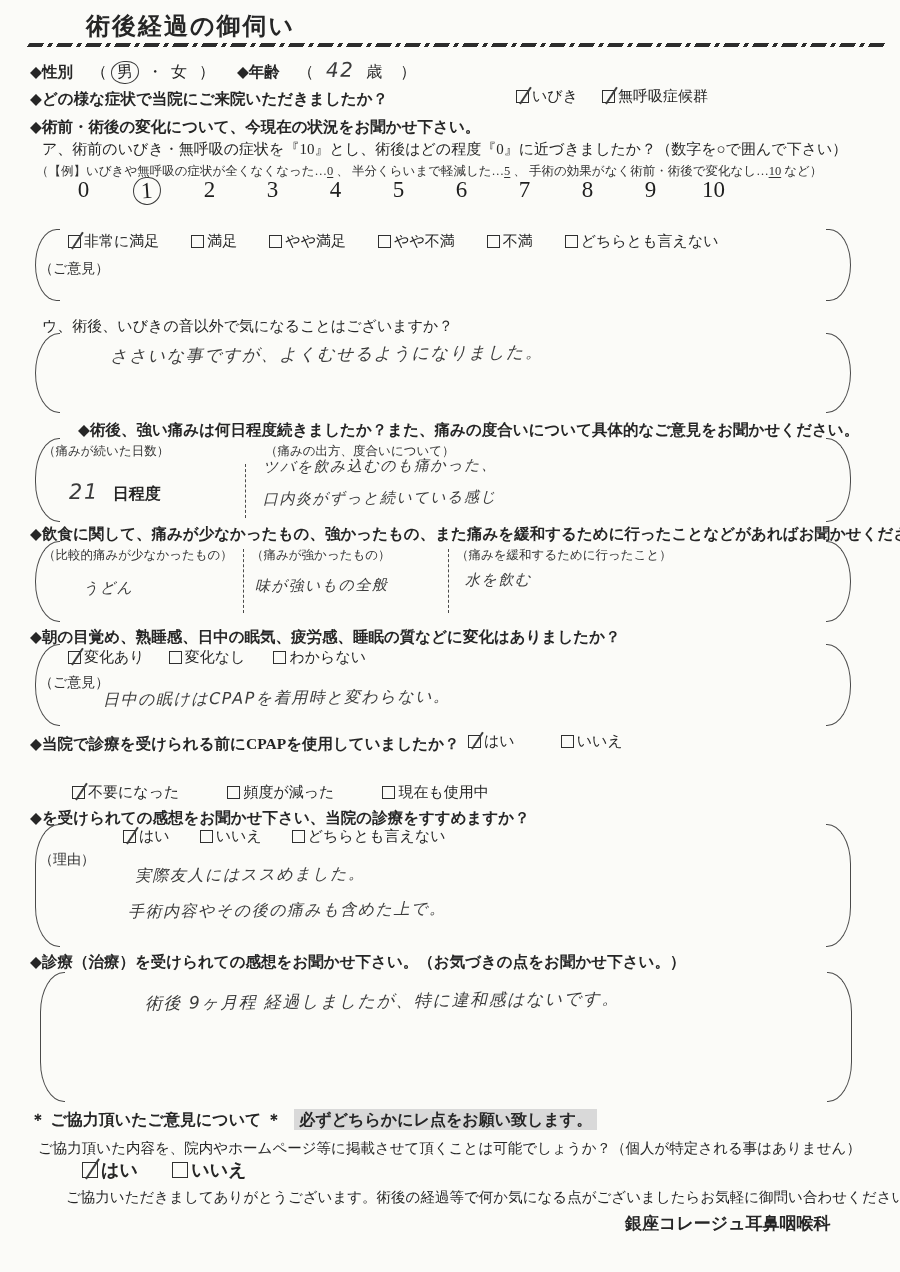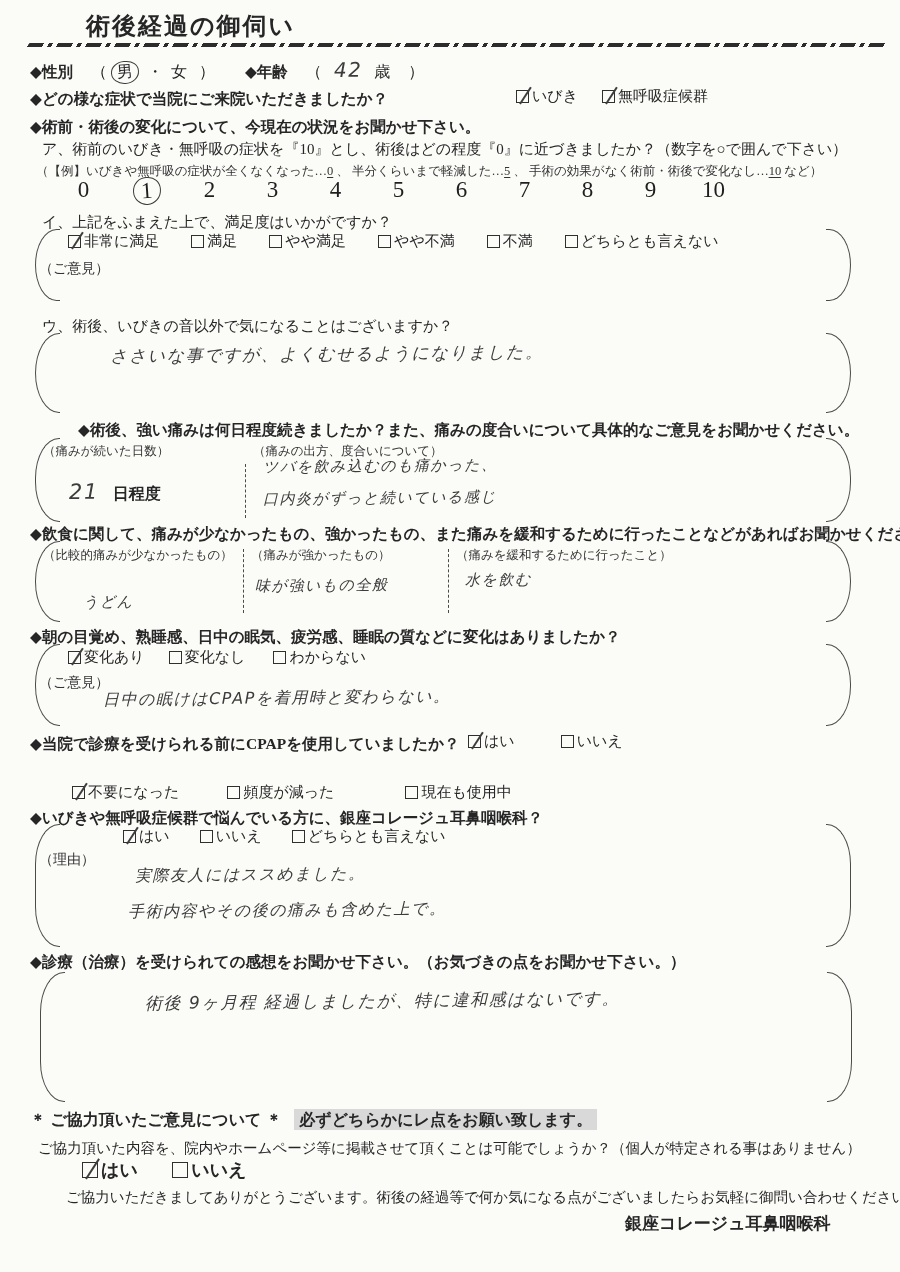--- a/index.html
+++ b/index.html
@@ -53,21 +53,21 @@
   <div class="abs title" style="left:55px;top:10px;margin-left:31px;">術後経過の御伺い</div>
   <div class="ruledash" style="left:28px;top:43px;width:858px;"></div>
 
   <div class="abs sub" style="left:30px;top:58px;font-size:16px;">
     <span class="q">◆性別</span>
     <span style="margin-left:14px;">（</span>
     <span class="circled">男</span>
     <span style="margin:0 4px;">・</span>
     <span>女</span>
     <span style="margin-left:8px;">）</span>
-    <span class="q" style="margin-left:26px;">◆年齢</span>
+    <span class="q" style="margin-left:18px;">◆年齢</span>
     <span style="margin-left:14px;">（</span>
     <span class="hand" style="display:inline-block;font-size:20px;margin:0 8px;">42</span>
     <span>歳</span>
     <span style="margin-left:14px;">）</span>
   </div>
 
   <div class="abs q" style="left:30px;top:89px;">◆どの様な症状で当院にご来院いただきましたか？</div>
   <div class="abs" style="left:516px;top:87px;">
     <span class="opt" style="margin-right:20px;">
       <span class="cb checked"></span>
@@ -90,21 +90,20 @@
     <span class="num">2</span>
     <span class="num">3</span>
     <span class="num">4</span>
     <span class="num">5</span>
     <span class="num">6</span>
     <span class="num">7</span>
     <span class="num">8</span>
     <span class="num">9</span>
     <span class="num">10</span>
   </div>
-  <div class="abs sub" style="left:42px;top:213px;">イ、上記をふまえた上で、満足度はいかがですか？</div>
 
   <div class="pbox" style="left:35px;top:229px;width:816px;height:72px;">
     <div class="abs" style="left:33px;top:3px;">
       <span class="opt">
           <span class="cb checked"></span>
           <span>非常に満足</span>
         </span>
       <span class="opt">
           <span class="cb"></span>
           <span>満足</span>
@@ -130,38 +129,38 @@
   </div>
 
   <div class="abs sub" style="left:42px;top:317px;">ウ、術後、いびきの音以外で気になることはございますか？</div>
   <div class="pbox" style="left:35px;top:333px;width:816px;height:80px;">
     <div class="abs hand" style="left:75px;top:12px;font-size:17px;">ささいな事ですが、よくむせるようになりました。</div>
   </div>
 
   <div class="abs q" style="left:30px;top:420px;margin-left:48px;">◆術後、強い痛みは何日程度続きましたか？また、痛みの度合いについて具体的なご意見をお聞かせください。</div>
   <div class="pbox" style="left:35px;top:438px;width:816px;height:84px;">
     <div class="abs small" style="left:8px;top:5px;">（痛みが続いた日数）</div>
-    <div class="abs small" style="left:218px;top:5px;">（痛みの出方、度合いについて）</div>
+    <div class="abs small" style="left:230px;top:5px;">（痛みの出方、度合いについて）</div>
     <div class="vdash" style="left:210px;top:26px;height:54px;"></div>
     <div class="abs" style="left:34px;top:42px;">
       <span class="hand" style="display:inline-block;font-size:21px;margin-right:10px;">21</span>
       <span class="gothic" style="font-weight:bold;font-size:16px;">日程度</span>
     </div>
     <div class="abs hand" style="left:228px;top:20px;font-size:15px;">ツバを飲み込むのも痛かった、</div>
     <div class="abs hand" style="left:228px;top:52px;font-size:15px;">口内炎がずっと続いている感じ</div>
   </div>
 
   <div class="abs q" style="left:30px;top:524px;">◆飲食に関して、痛みが少なかったもの、強かったもの、また痛みを緩和するために行ったことなどがあればお聞かせください。</div>
   <div class="pbox" style="left:35px;top:541px;width:816px;height:81px;">
     <div class="abs small" style="left:8px;top:6px;">（比較的痛みが少なかったもの）</div>
     <div class="vdash" style="left:208px;top:8px;height:64px;"></div>
     <div class="abs small" style="left:216px;top:6px;">（痛みが強かったもの）</div>
     <div class="vdash" style="left:413px;top:8px;height:64px;"></div>
     <div class="abs small" style="left:421px;top:6px;">（痛みを緩和するために行ったこと）</div>
-    <div class="abs hand" style="left:48px;top:52px;font-size:15px;">うどん</div>
+    <div class="abs hand" style="left:48px;top:38px;font-size:15px;">うどん</div>
     <div class="abs hand" style="left:220px;top:36px;font-size:15px;">味が強いもの全般</div>
     <div class="abs hand" style="left:430px;top:30px;font-size:15px;">水を飲む</div>
   </div>
 
   <div class="abs q" style="left:30px;top:627px;">◆朝の目覚め、熟睡感、日中の眠気、疲労感、睡眠の質などに変化はありましたか？</div>
   <div class="pbox" style="left:35px;top:644px;width:816px;height:82px;">
     <div class="abs" style="left:33px;top:4px;">
       <span class="opt" style="margin-right:20px;">
           <span class="cb checked"></span>
           <span>変化あり</span>
@@ -188,31 +187,31 @@
     <span class="opt">
         <span class="cb"></span>
         <span>いいえ</span>
       </span>
   </div>
   <div class="abs" style="left:72px;top:783px;">
     <span class="opt" style="margin-right:44px;">
         <span class="cb checked"></span>
         <span>不要になった</span>
       </span>
-    <span class="opt" style="margin-right:67px;text-align:center;">
+    <span class="opt" style="margin-right:44px;text-align:center;">
         <span class="cb"></span>
         <span>頻度が減った</span>
       </span>
     <span class="opt">
         <span class="cb"></span>
         <span>現在も使用中</span>
       </span>
   </div>
 
-  <div class="abs q" style="left:30px;top:808px;">◆いびきや無呼吸症候群で悩んでいる方に、銀座コレージュ耳鼻咽喉科？</div>
+  <div class="abs q" style="left:30px;top:808px;">◆を受けられての感想をお聞かせ下さい、当院の診療をすすめますか？</div>
   <div class="pbox" style="left:35px;top:824px;width:816px;height:123px;">
     <div class="abs" style="left:88px;top:3px;">
       <span class="opt" style="margin-right:26px;">
           <span class="cb checked"></span>
           <span>はい</span>
         </span>
       <span class="opt" style="margin-right:26px;">
           <span class="cb"></span>
           <span>いいえ</span>
         </span>

